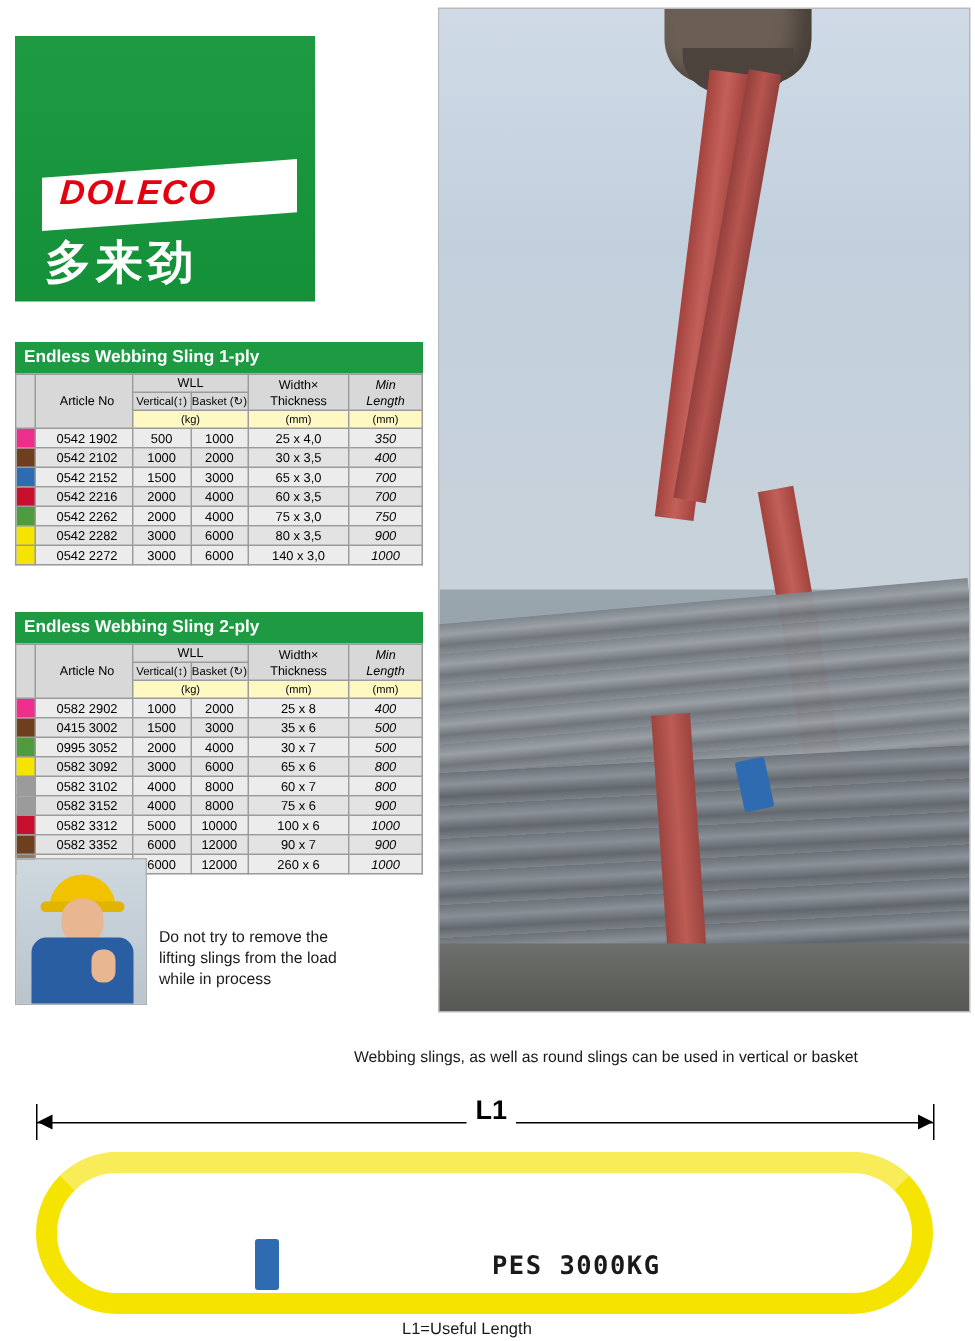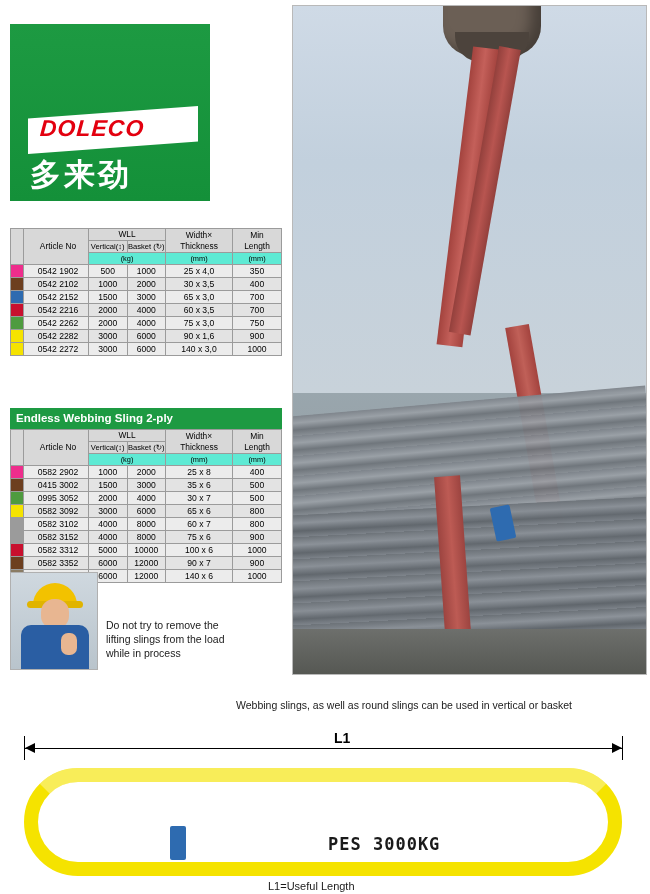--- a/index.html
+++ b/index.html
@@ -202,29 +202,29 @@
     font-size: 8.4px;
     padding: 2px 0;
   }
   .sub-row td {
     background: #d8d8d8;
     font-size: 7.6px;
     font-weight: bold;
     margin-left: 34px;
   }
   .unit-row td {
-    background: #5eead4;
+    background: #fef9c3;
     font-size: 7.4px;
   }
   .c-color { width: 12px; }
   .c-art { width: 60px; text-align: left; padding-left: 4px !important; }
   .c-v { width: 42px; }
   .c-b { width: 42px; }
   .c-wt { width: 66px; }
-  .c-ml { width: 48px; }
+  .c-ml { width: 48px; font-style: italic; }
   tr.datarow td { background: #ececec; height: 12px; }
   tr.datarow:nth-child(even) td { background: #e3e3e3; }
 
   
   .worker-block {
     position: absolute;
     left: 10px;
     top: 572px;
     width: 272px;
     height: 96px;
@@ -311,24 +311,23 @@
     border-top: 5px solid transparent;
     border-bottom: 5px solid transparent;
   }
   .arrow-l { left: 19px; border-right: 10px solid #000; }
   .arrow-r { left: 606px; border-left: 10px solid #000; }
   .dim-label {
     position: absolute;
     left: 305px; top: 0px;
     background: #fff;
     padding: 0 6px;
-    font-size: 14px;
+    font-size: 18px;
     font-weight: bold;
     color: #000;
-    margin-left: 17px;
   }
   .sling {
     position: absolute;
     left: 18px; top: 38px;
     width: 598px; height: 108px;
     border: 14px solid #f5e300;
     border-radius: 54px / 54px;
     box-sizing: border-box;
     background: transparent;
   }
@@ -387,20 +386,21 @@
     <div class="strap strap-b"></div>
     <div class="strap strap-c"></div>
     <div class="pipes"></div>
     <div class="pipes2"></div>
     <div class="strap strap-d"></div>
     <div class="blue-tag"></div>
     <div class="photo-ground"></div>
   </div>
 
   <div class="table-block" style="top:228px;">
+    <div class="table-title">Endless Webbing Sling  1-ply</div>
     <table class="spec">
       <tbody>
           <tr class="hdr-row">
         <th class="c-color" rowspan="3"></th>
         <th class="c-art" rowspan="3">Article No</th>
         <th colspan="2">WLL</th>
         <th class="c-wt" rowspan="2">Width×<br>Thickness</th>
         <th class="c-ml" rowspan="2">Min<br>Length</th>
       </tr>
       <tr class="sub-row">
@@ -452,21 +452,21 @@
             <td class="c-v">2000</td>
             <td class="c-b">4000</td>
             <td class="c-wt">75 x 3,0</td>
             <td class="c-ml">750</td>
           </tr>
           <tr class="datarow">
             <td class="c-color" style="background: rgb(245, 227, 0);"></td>
             <td class="c-art">0542 2282</td>
             <td class="c-v">3000</td>
             <td class="c-b">6000</td>
-            <td class="c-wt">90 x 1,6</td>
+            <td class="c-wt">80 x 3,5</td>
             <td class="c-ml">900</td>
           </tr>
           <tr class="datarow">
             <td class="c-color" style="background: rgb(245, 227, 0);"></td>
             <td class="c-art">0542 2272</td>
             <td class="c-v">3000</td>
             <td class="c-b">6000</td>
             <td class="c-wt">140 x 3,0</td>
             <td class="c-ml">1000</td>
           </tr>
@@ -558,21 +558,21 @@
             <td class="c-v">6000</td>
             <td class="c-b">12000</td>
             <td class="c-wt">90 x 7</td>
             <td class="c-ml">900</td>
           </tr>
           <tr class="datarow">
             <td class="c-color" style="background: rgb(138, 124, 100);"></td>
             <td class="c-art">0582 3382</td>
             <td class="c-v">6000</td>
             <td class="c-b">12000</td>
-            <td class="c-wt">140 x 6</td>
+            <td class="c-wt">260 x 6</td>
             <td class="c-ml">1000</td>
           </tr>
         </tbody>
     </table>
   </div>
 
   <div class="worker-block">
     <div class="worker-photo">
       <div class="helmet"></div>
       <div class="helmet-brim"></div>

